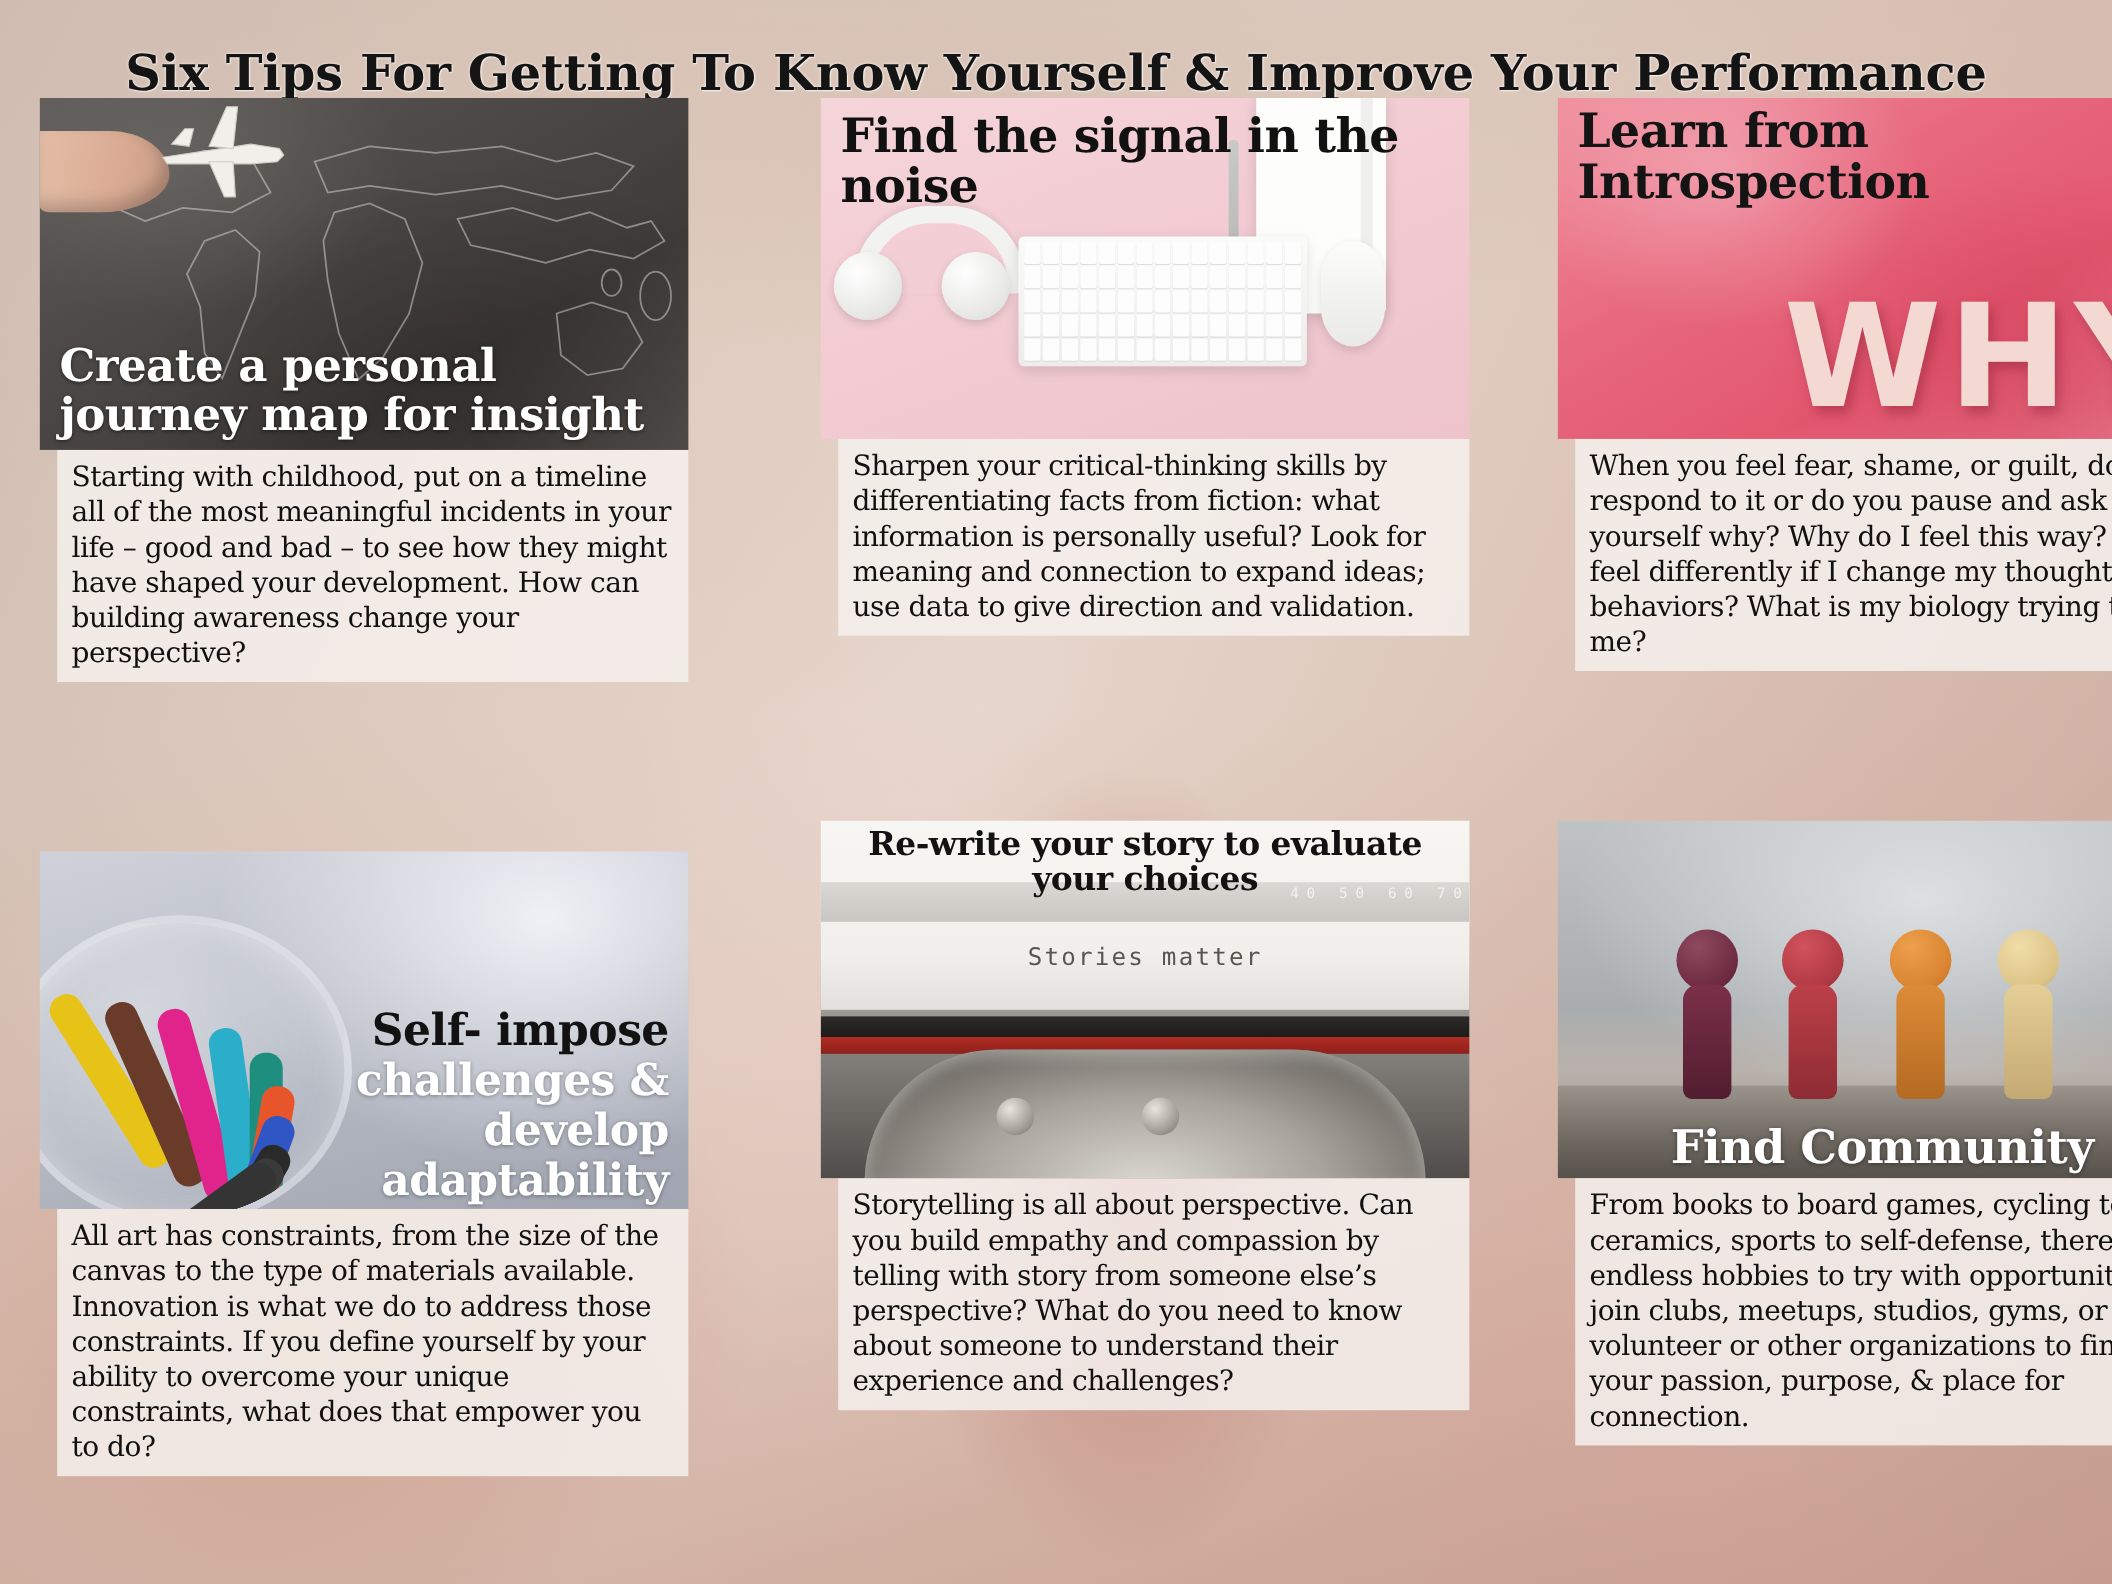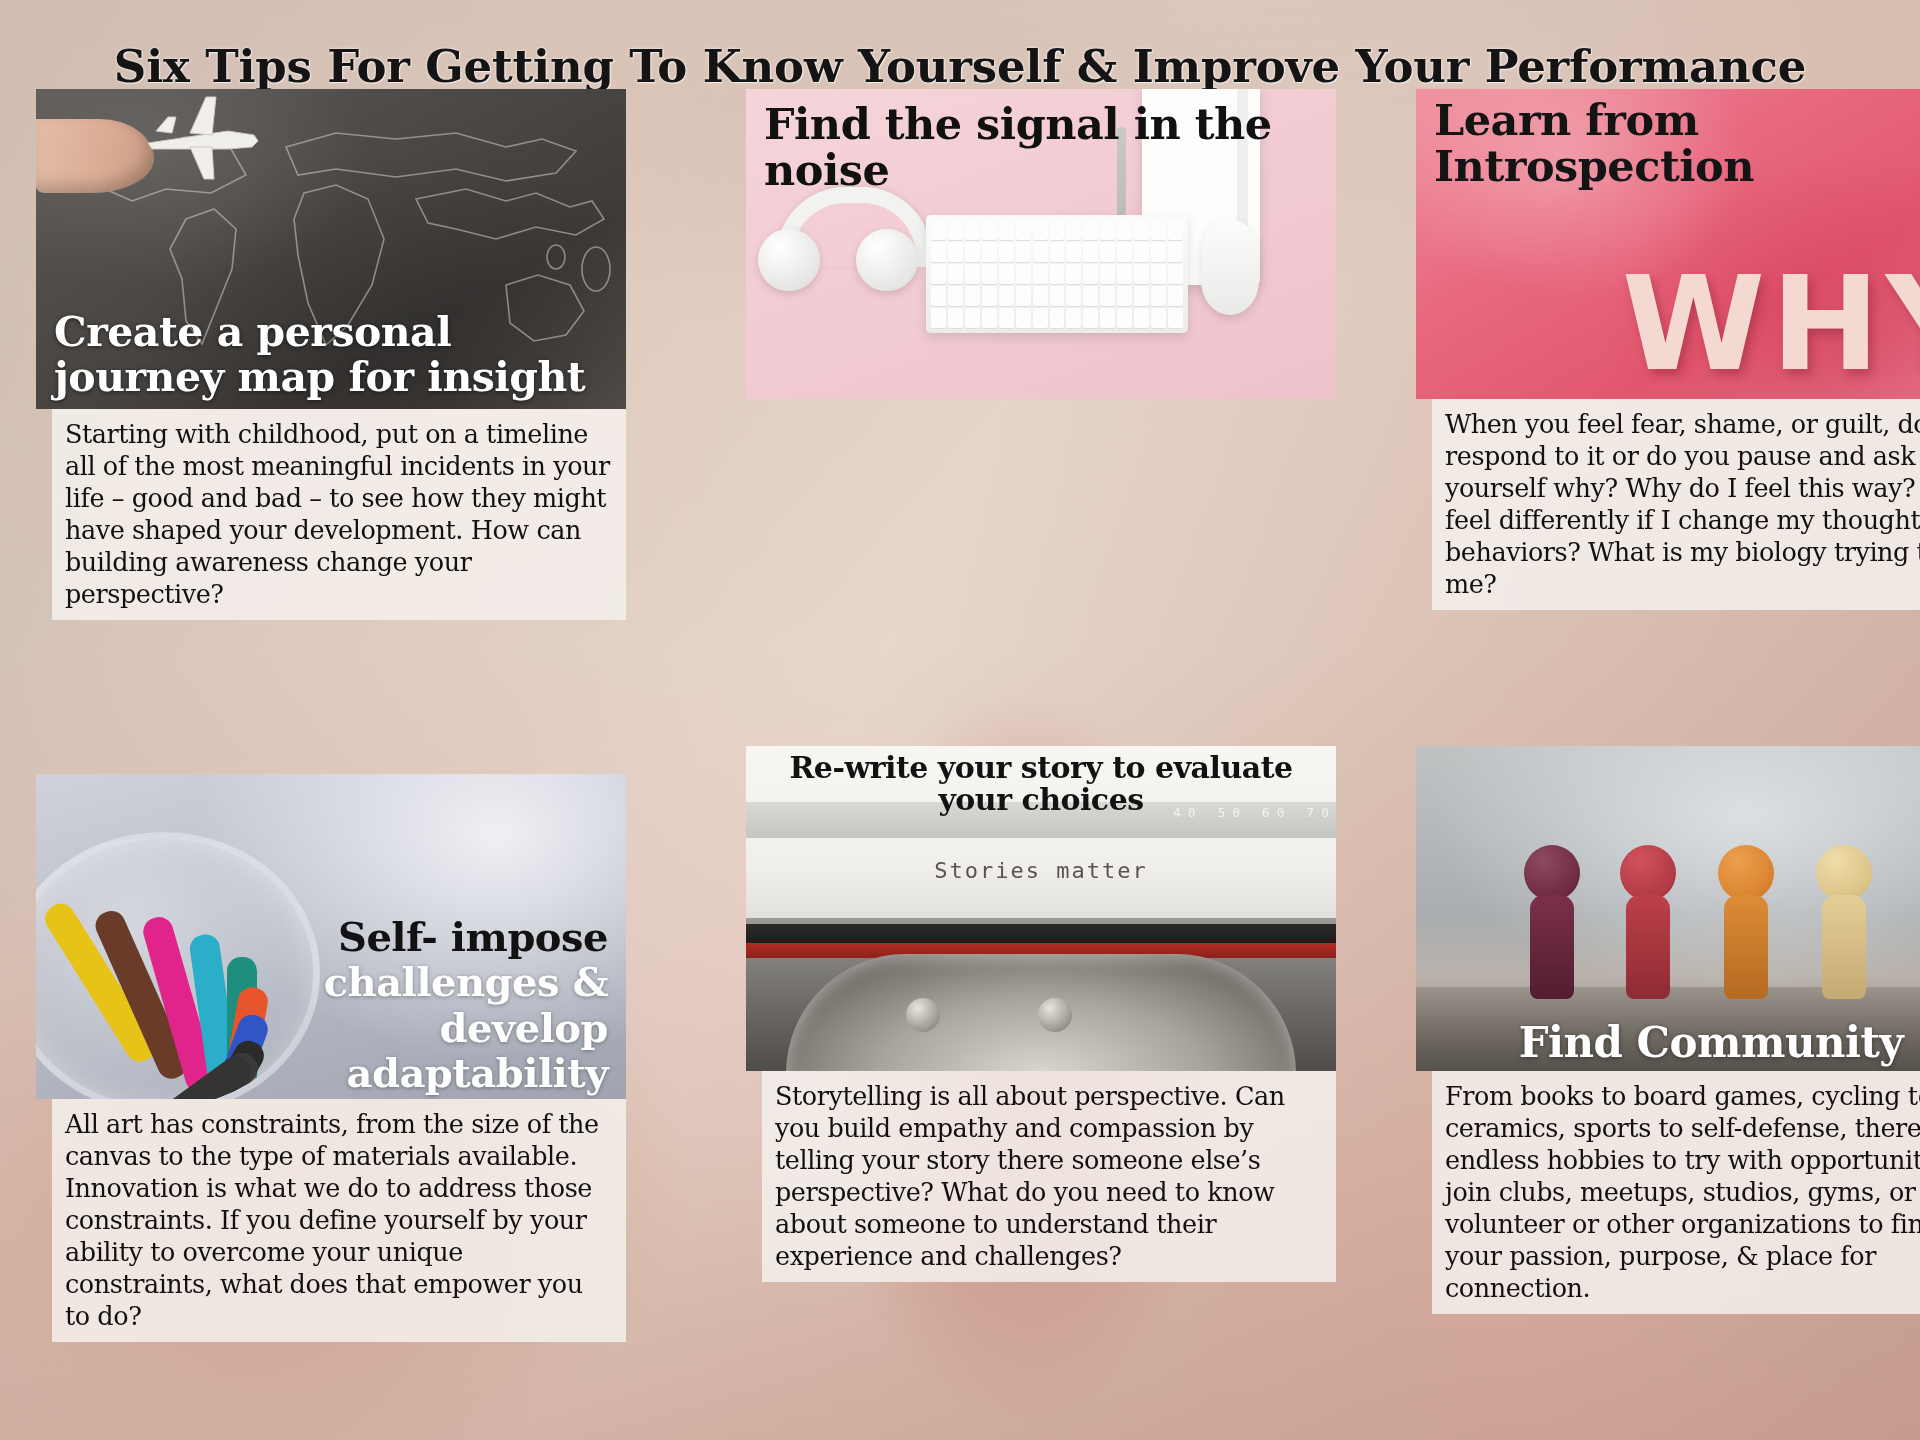--- a/index.html
+++ b/index.html
@@ -386,20 +386,21 @@
             <i></i>
             <i></i>
             <i></i>
             <i></i>
             <i></i>
             <i></i>
         </div>
         <div class="mouse"></div>
         <div class="card-title c2-title">Find the signal in the noise</div>
       </div>
+      <div class="card-body">Sharpen your critical-thinking skills by differentiating facts from fiction: what information is personally useful? Look for meaning and connection to expand ideas; use data to give direction and validation.</div>
     </div>
 
     <div class="card">
       <div class="card-photo ph-why">
         <div class="why">WHY</div>
         <div class="card-title c3-title">Learn from Introspection</div>
       </div>
       <div class="card-body">When you feel fear, shame, or guilt, do you respond to it or do you pause and ask yourself why? Why do I feel this way? Will I feel differently if I change my thoughts or behaviors? What is my biology trying to tell me?</div>
     </div>
 
@@ -432,21 +433,21 @@
         <div class="paper"></div>
         <div class="ruler">40 50 60 70</div>
         <div class="typed">Stories matter</div>
         <div class="ribbon"></div>
         <div class="carriage">
           <div class="screw" style="left:120px;"></div>
           <div class="screw" style="left:252px;"></div>
         </div>
         <div class="card-title c5-title">Re-write your story to evaluate your choices</div>
       </div>
-      <div class="card-body">Storytelling is all about perspective. Can you build empathy and compassion by telling your story there someone else’s perspective? What do you need to know about someone to understand their experience and challenges?</div>
+      <div class="card-body">Storytelling is all about perspective. Can you build empathy and compassion by telling with story from someone else’s perspective? What do you need to know about someone to understand their experience and challenges?</div>
     </div>
 
     <div class="card">
       <div class="card-photo ph-pawns">
         <div class="ground"></div>
         <div class="pawn" style="left:108px;">
           <div class="head" style="background:radial-gradient(circle at 35% 28%, #8e4a5e, #6e2a40 70%, #4e1b2c);"></div>
           <div class="body" style="background:linear-gradient(180deg,#7b3048,#521d30);"></div>
         </div>
         <div class="pawn" style="left:204px;">

